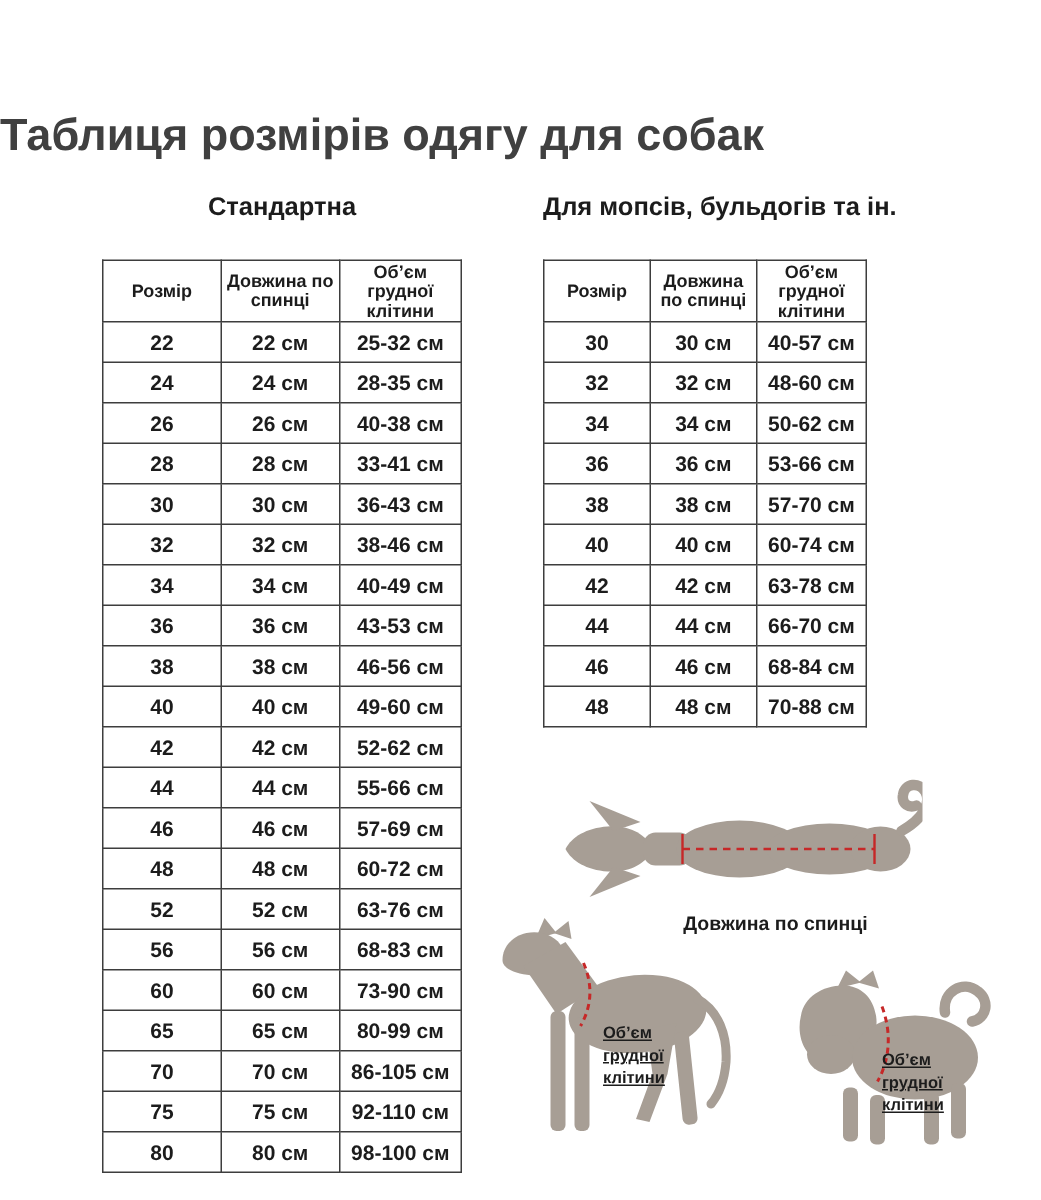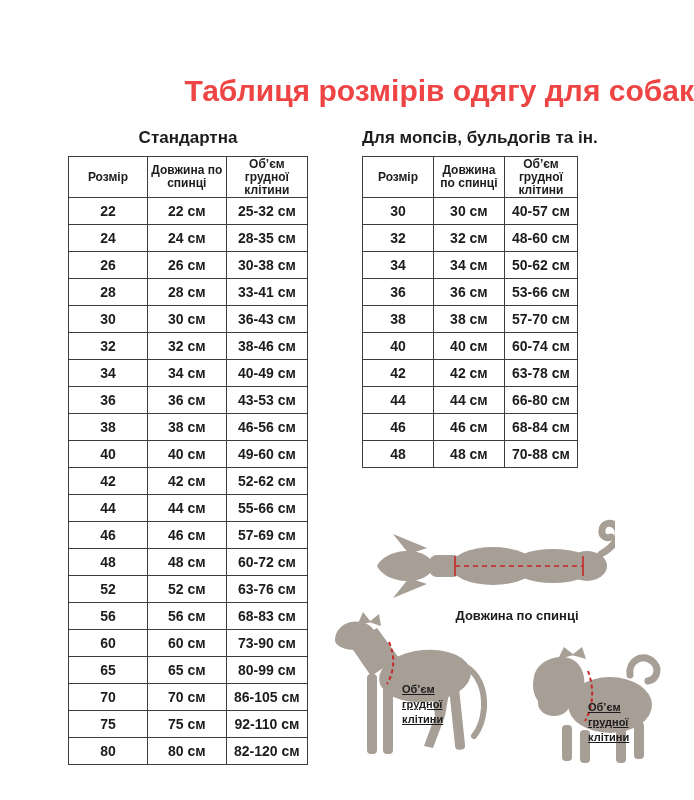--- a/index.html
+++ b/index.html
@@ -4,26 +4,26 @@
 <style>
   html,body{margin:0;padding:0;background:#ffffff;}
   .canvas{
     position:relative;width:694px;height:800px;background:#ffffff;overflow:hidden;
     font-family:"Liberation Sans",sans-serif;color:#1c1c1c;
   }
   
   .logo-row{position:absolute;top:22px;left:0;width:100%;display:flex;justify-content:center;align-items:center;gap:12px;}
   .logo-text{font-size:34px;font-weight:700;letter-spacing:3px;color:#9b9189;line-height:40px;}
   .logo-square{width:42px;height:40px;background:#d21f26;border-radius:5px;}
-  .page-title{position:absolute;top:74px;left:0;width:100%;text-align:right;font-size:30px;font-weight:700;color:#ef4444;}
+  .page-title{position:absolute;top:74px;left:0;width:100%;text-align:left;font-size:30px;font-weight:700;color:#404040;}
 
   
   .col-left{position:absolute;left:68px;top:128px;width:240px;}
   .col-right{position:absolute;left:362px;top:128px;width:216px;}
-  .table-title{font-size:17px;font-weight:700;text-align:center;margin-bottom:8px;white-space:nowrap;}
+  .table-title{font-size:17px;font-weight:700;text-align:center;margin-bottom:25px;white-space:nowrap;}
 
   table.size-table{border-collapse:collapse;width:100%;table-layout:fixed;}
   .size-table th,.size-table td{border:1px solid #3d3d3d;text-align:center;vertical-align:middle;padding:0;}
   .size-table th{height:40px;font-size:12px;line-height:13px;font-weight:700;}
   .size-table td{height:26px;font-size:14px;font-weight:700;}
   .size-table col.c1{width:33%;} .size-table col.c2{width:33%;} .size-table col.c3{width:34%;}
 
   
   .size-guide{position:absolute;left:330px;top:475px;width:364px;height:325px;}
   .guide-title{text-align:center;font-size:23px;font-weight:700;color:#141414;}
@@ -63,21 +63,21 @@
             <td>25-32 см</td>
           </tr>
           <tr>
             <td>24</td>
             <td>24 см</td>
             <td>28-35 см</td>
           </tr>
           <tr>
             <td>26</td>
             <td>26 см</td>
-            <td>30-38 см</td>
+            <td>40-38 см</td>
           </tr>
           <tr>
             <td>28</td>
             <td>28 см</td>
             <td>33-41 см</td>
           </tr>
           <tr>
             <td>30</td>
             <td>30 см</td>
             <td>36-43 см</td>
@@ -153,21 +153,21 @@
             <td>86-105 см</td>
           </tr>
           <tr>
             <td>75</td>
             <td>75 см</td>
             <td>92-110 см</td>
           </tr>
           <tr>
             <td>80</td>
             <td>80 см</td>
-            <td>82-120 см</td>
+            <td>98-100 см</td>
           </tr>
         </tbody>
     </table>
   </div>
 
   <div class="col-right">
     <div class="table-title">Для мопсів, бульдогів та ін.</div>
     <table class="size-table">
       <colgroup>
           <col class="c1">
@@ -213,21 +213,21 @@
             <td>60-74 см</td>
           </tr>
           <tr>
             <td>42</td>
             <td>42 см</td>
             <td>63-78 см</td>
           </tr>
           <tr>
             <td>44</td>
             <td>44 см</td>
-            <td>66-80 см</td>
+            <td>66-70 см</td>
           </tr>
           <tr>
             <td>46</td>
             <td>46 см</td>
             <td>68-84 см</td>
           </tr>
           <tr>
             <td>48</td>
             <td>48 см</td>
             <td>70-88 см</td>

